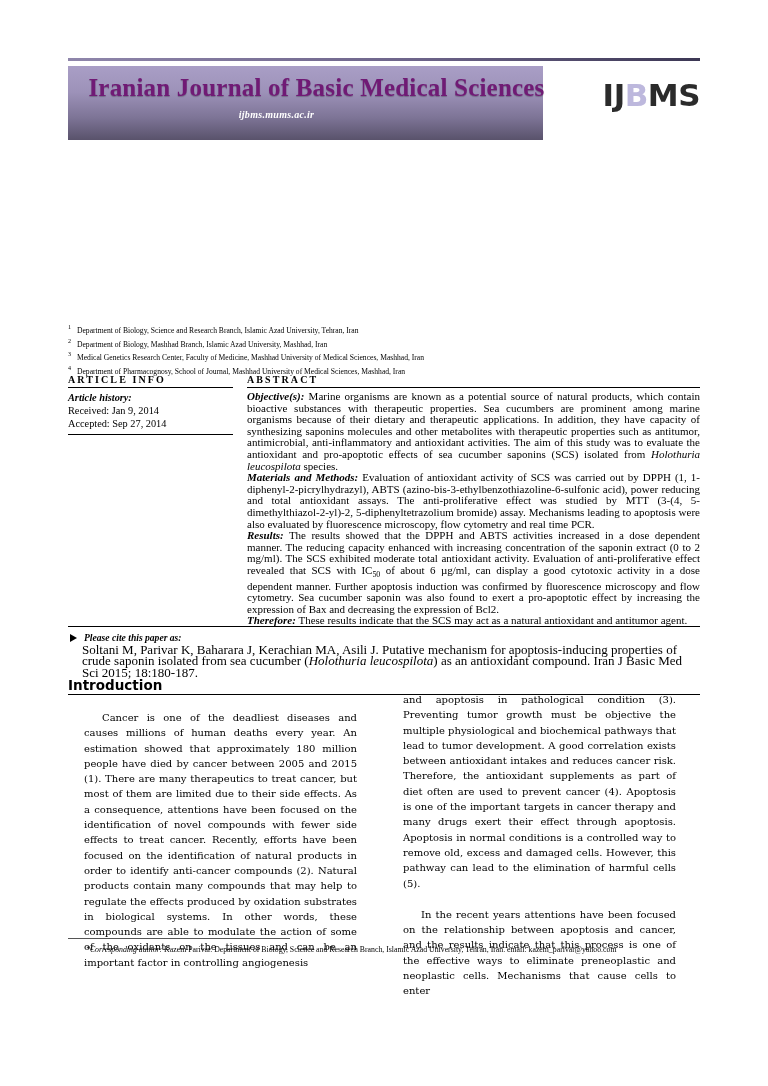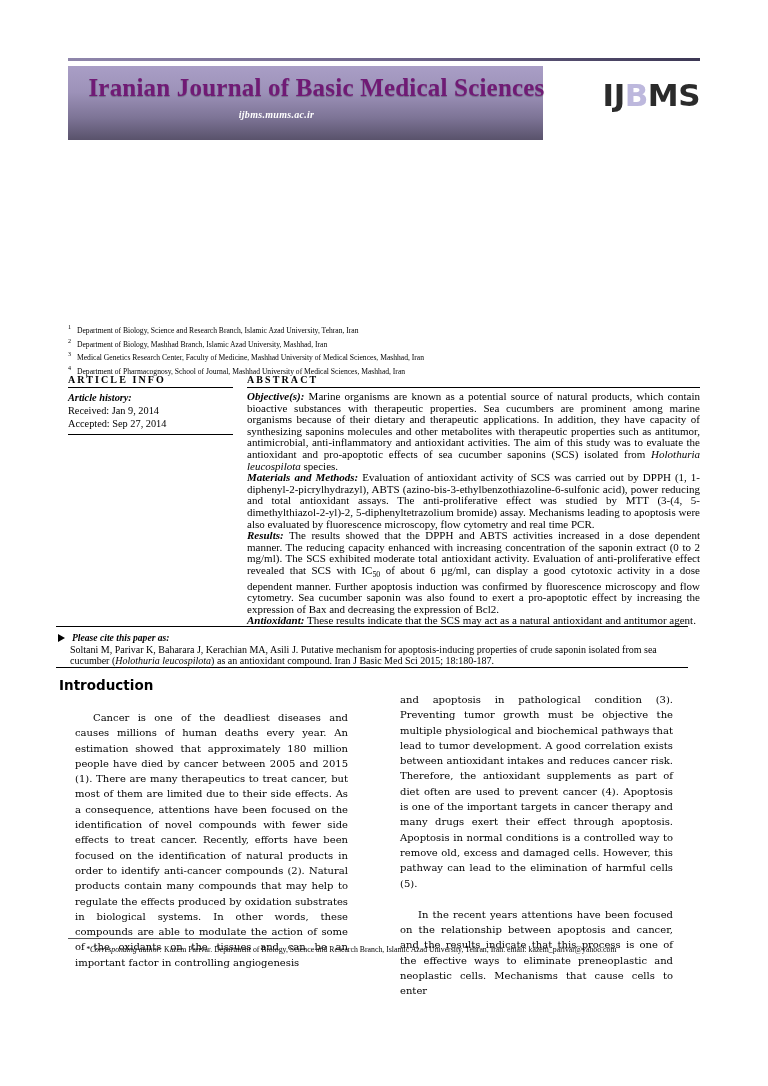--- a/index.html
+++ b/index.html
@@ -155,60 +155,60 @@
     text-align: justify;
     padding-top: 3px;
   }
   .abs-body p { margin: 0; }
   .abs-body .lead { font-weight: bold; font-style: italic; }
   .abs-body i { font-style: italic; }
 
   
   .citebox {
     position: absolute;
-    left: 56px;
+    left: 68px;
     top: 626px;
     width: 632px;
     border-top: 1.4px solid #000;
     border-bottom: 1.6px solid #000;
-    padding: 4px 0 0 0;
+    padding: 4px 0 16px 0;
   }
   .cite-head {
     font-size: 9.6px;
     font-style: italic;
     font-weight: bold;
     padding-left: 16px;
     position: relative;
     line-height: 13px;
   }
   .cite-head .tri {
     position: absolute;
     left: 2px;
     top: 2.5px;
     width: 0; height: 0;
     border-left: 7px solid #000;
     border-top: 4.5px solid transparent;
     border-bottom: 4.5px solid transparent;
   }
   .cite-body {
-    font-size: 10px;
+    font-size: 13px;
     line-height: 11.4px;
     padding-left: 14px;
     padding-right: 6px;
   }
   .cite-body i { font-style: italic; }
 
   
   .body-cols {
     position: absolute;
-    left: 59px;
+    left: 68px;
     top: 676px;
     width: 632px;
     display: flex;
-    gap: 20px;
+    gap: 14px;
   }
   .bcol { width: 305px; }
   .bhead {
     font-family: "DejaVu Sans", sans-serif;
     font-weight: bold;
     font-size: 13.5px;
     margin: 0 0 2px 0;
     line-height: 18px;
   }
   .btext {
@@ -279,21 +279,21 @@
         </div>
 
       </div>
 
       <div class="col-abs">
         <div class="sect-head">ABSTRACT</div>
         <div class="abs-body">
           <p><span class="lead">Objective(s):</span><span> Marine organisms are known as a potential source of natural products, which contain bioactive substances with therapeutic properties. Sea cucumbers are prominent among marine organisms because of their dietary and therapeutic applications. In addition, they have capacity of synthesizing saponins molecules and other metabolites with therapeutic properties such as antitumor, antimicrobial, anti-inflammatory and antioxidant activities. The aim of this study was to evaluate the antioxidant and pro-apoptotic effects of sea cucumber saponins (SCS) isolated from </span><i>Holothuria leucospilota</i><span> species.</span></p>
           <p><span class="lead">Materials and Methods:</span><span> Evaluation of antioxidant activity of SCS was carried out by DPPH (1, 1-diphenyl-2-picrylhydrazyl), ABTS (azino-bis-3-ethylbenzothiazoline-6-sulfonic acid), power reducing and total antioxidant assays. The anti-proliferative effect was studied by MTT (3-(4, 5-dimethylthiazol-2-yl)-2, 5-diphenyltetrazolium bromide) assay. Mechanisms leading to apoptosis were also evaluated by fluorescence microscopy, flow cytometry and real time PCR.</span></p>
           <p><span class="lead">Results:</span><span> The results showed that the DPPH and ABTS activities increased in a dose dependent manner. The reducing capacity enhanced with increasing concentration of the saponin extract (0 to 2 mg/ml). The SCS exhibited moderate total antioxidant activity. Evaluation of anti-proliferative effect revealed that SCS with IC<sub style="font-size:.72em">50</sub> of about 6 µg/ml, can display a good cytotoxic activity in a dose dependent manner. Further apoptosis induction was confirmed by fluorescence microscopy and flow cytometry. Sea cucumber saponin was also found to exert a pro-apoptotic effect by increasing the expression of Bax and decreasing the expression of Bcl2.</span></p>
-          <p><span class="lead">Antioxidant:</span><span> These results indicate that the SCS may act as a natural antioxidant and antitumor agent.</span></p>
+          <p><span class="lead">Therefore:</span><span> These results indicate that the SCS may act as a natural antioxidant and antitumor agent.</span></p>
         </div>
       </div>
 
     </div>
   </div>
 
   <div class="citebox">
     <div class="cite-head"><span class="tri"></span><span>Please cite this paper as:</span></div>
     <div class="cite-body"><span>Soltani M, Parivar K, Baharara J, Kerachian MA, Asili J.  Putative mechanism for apoptosis-inducing properties of crude saponin isolated from sea cucumber (</span><i>Holothuria leucospilota</i><span>) as an antioxidant compound. Iran J Basic Med Sci 2015; 18:180-187.</span></div>
   </div>

